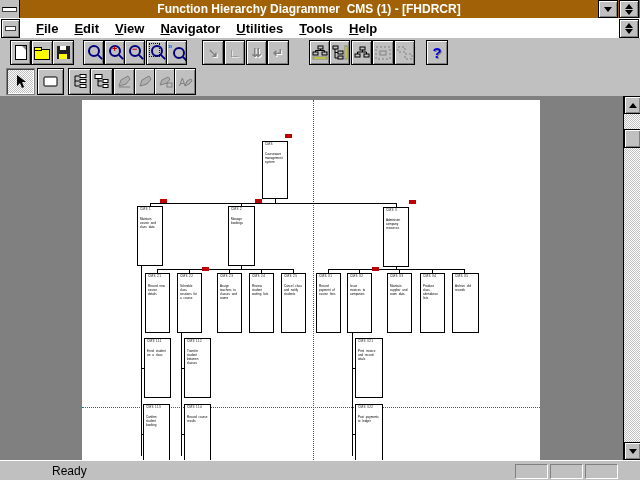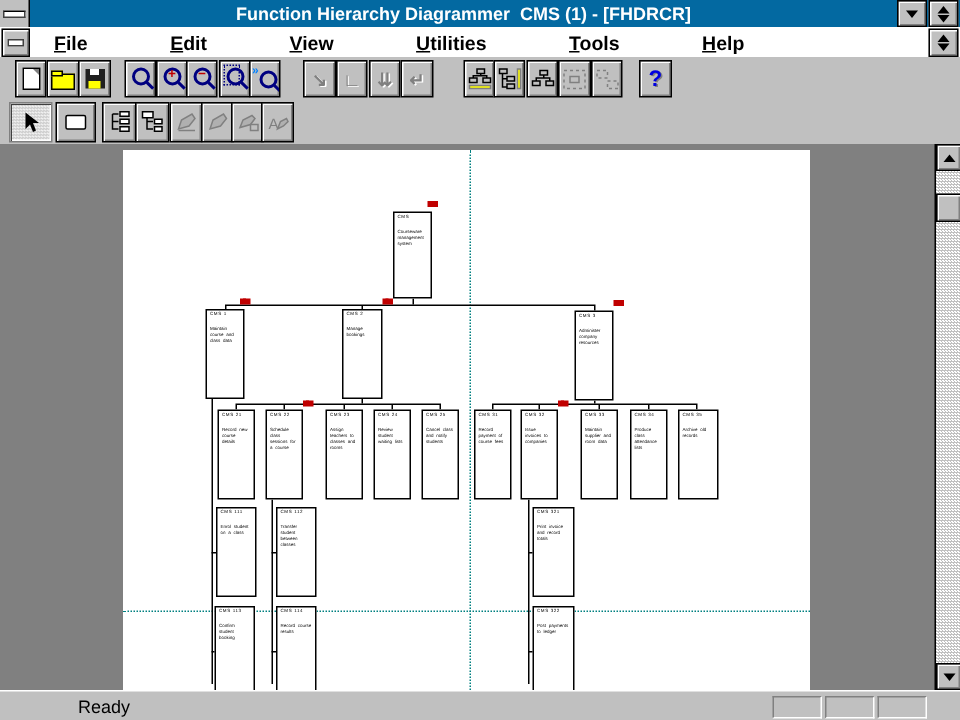--- a/index.html
+++ b/index.html
@@ -1,39 +1,39 @@
 <!DOCTYPE html>
 <html><head>
 <meta charset="utf-8">
 <style>
   html,body{margin:0;padding:0;background:#000;}
   #app{position:relative;width:640px;height:480px;background:#C0C0C0;
        font-family:"Liberation Sans",sans-serif;overflow:hidden;}
 
   
-  #titlebar{position:absolute;left:0;top:0;width:640px;height:18px;background:#0369a1;
+  #titlebar{position:absolute;left:0;top:0;width:640px;height:18px;background:#a16207;
             border-bottom:1px solid #000;display:flex;align-items:center;}
   #sysmenu{width:19px;height:18px;background:#C0C0C0;border-right:1px solid #000;
            display:flex;align-items:center;justify-content:center;}
   #sysmenu .dash{width:13px;height:3px;background:#fff;border:1px solid #404040;border-top-color:#000;}
   #title-text{flex:1;text-align:center;color:#fff;font-weight:bold;font-size:12px;white-space:pre;}
   .cap-btn{width:18px;height:16px;background:#C0C0C0;border:1px solid #000;margin-right:1px;
            box-shadow:inset 1px 1px 0 #fff,inset -1px -1px 0 #808080;
            display:flex;flex-direction:column;align-items:center;justify-content:center;gap:1px;}
   .tri-up{width:0;height:0;border-left:4px solid transparent;border-right:4px solid transparent;border-bottom:5px solid #000;}
   .tri-down{width:0;height:0;border-left:4px solid transparent;border-right:4px solid transparent;border-top:5px solid #000;}
 
   
   #menubar{position:absolute;left:0;top:18px;width:640px;height:20px;background:#fff;
            border-bottom:1px solid #000;display:flex;align-items:center;}
   #child-sys{width:17px;height:17px;margin-left:1px;background:#C0C0C0;border:1px solid #000;
              box-shadow:inset 1px 1px 0 #fff,inset -1px -1px 0 #808080;
              display:flex;align-items:center;justify-content:center;}
   #child-sys .dash{width:9px;height:3px;background:#fff;border:1px solid #404040;}
-  #menu-items{flex:1;display:flex;align-items:center;padding-left:8px;gap:39px;}
+  #menu-items{flex:1;display:flex;align-items:center;padding-left:8px;}
   .menu-item{font-weight:bold;font-size:13px;color:#000;padding:2px 8px;cursor:default;}
   #child-restore{width:18px;height:17px;margin-right:1px;background:#C0C0C0;border:1px solid #000;
              box-shadow:inset 1px 1px 0 #fff,inset -1px -1px 0 #808080;
              display:flex;flex-direction:column;align-items:center;justify-content:center;gap:1px;}
 
   
   #toolbars{position:absolute;left:0;top:38px;width:640px;height:58px;background:#C0C0C0;
             border-bottom:2px solid #000;}
   .tb-btn{position:absolute;height:23px;background:#C0C0C0;border:1px solid #000;
           box-shadow:inset 1px 1px 0 #fff,inset -1px -1px 0 #808080;
@@ -111,20 +111,21 @@
   </div>
 
   <div id="menubar">
     <div id="child-sys">
         <span class="dash"></span>
       </div>
     <div id="menu-items">
         <div class="menu-item"><u>F</u>ile</div>
         <div class="menu-item"><u>E</u>dit</div>
         <div class="menu-item"><u>V</u>iew</div>
+        <div class="menu-item"><u>N</u>avigator</div>
         <div class="menu-item"><u>U</u>tilities</div>
         <div class="menu-item"><u>T</u>ools</div>
         <div class="menu-item"><u>H</u>elp</div>
       </div>
     <div id="child-restore">
         <span class="tri-up"></span>
         <span class="tri-down"></span>
       </div>
   </div>
 

